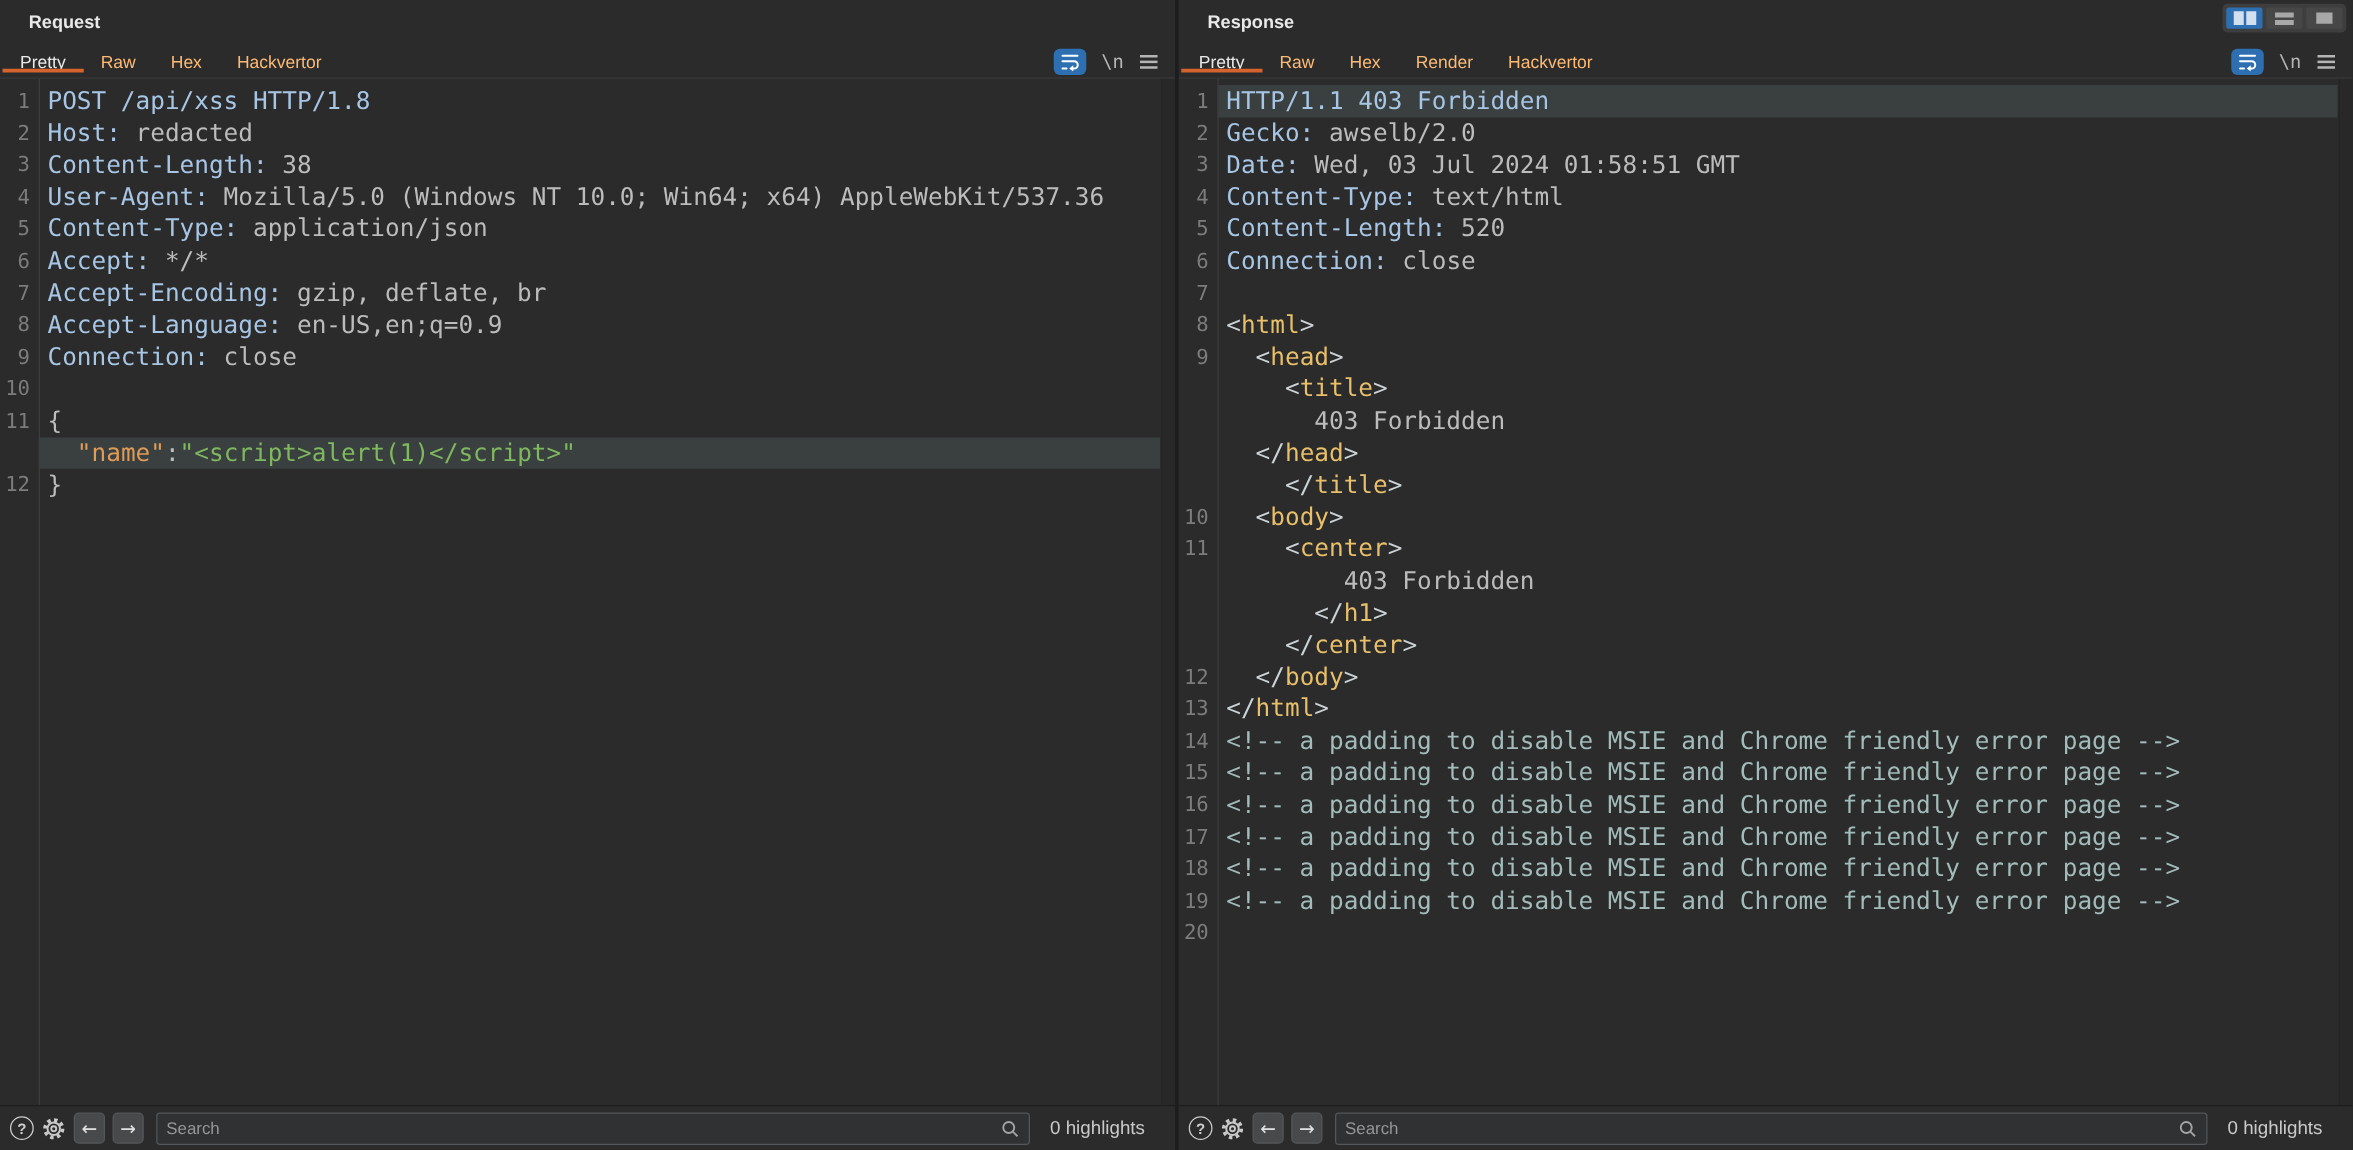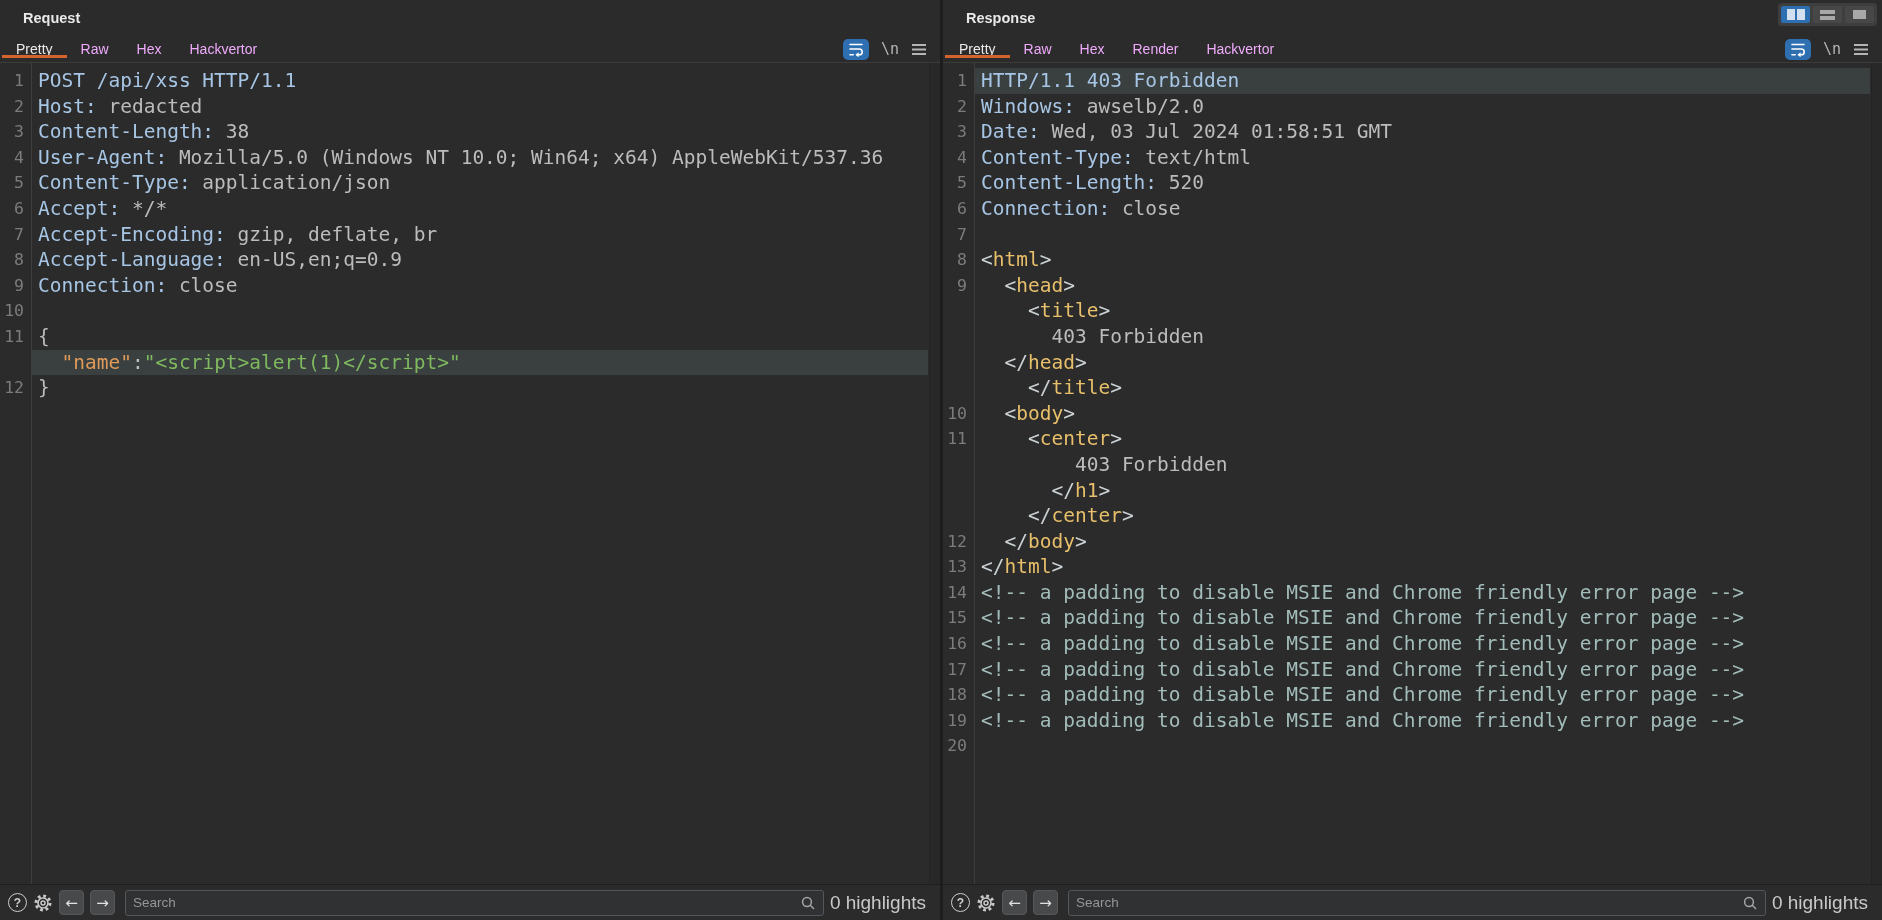--- a/index.html
+++ b/index.html
@@ -10,21 +10,21 @@
   #request-panel{left:0;width:940px}
   #response-panel{left:943px;width:939px}
   .panel-divider{position:absolute;left:940px;top:0;width:3px;height:920px;background:#1d1d1d}
 
   .panel-title{height:36px;display:flex;align-items:center;padding-left:23px;
     color:#e9e9e9;font-weight:bold;font-size:14.5px}
 
   .tabbar{height:27px;display:flex;align-items:stretch;padding-left:2px;
     border-bottom:1px solid #3a3a3a;position:relative}
   .tabs{display:flex;align-items:center}
-  .tab{padding:0 14px;font-size:14px;color:#f0abfc;display:flex;align-items:center;position:relative;cursor:default}
+  .tab{padding:0 14px;font-size:14px;color:#fdba74;display:flex;align-items:center;position:relative;cursor:default}
   .tab.sel{color:#eaeaea}
   .tab.sel::after{content:"";position:absolute;left:0;right:0;bottom:-1px;height:3px;background:var(--accent,#d4632e)}
   .tab-icons{margin-left:auto;display:flex;align-items:center;gap:12px;padding-right:13px}
   .wrapbtn{width:26px;height:21px;background:var(--blue,#2e6fb2);border-radius:5px;
     display:flex;align-items:center;justify-content:center}
   .nl-label{color:#b5b5b5;font-family:"DejaVu Sans Mono",monospace;font-size:15px}
 
   .editor{position:absolute;top:63px;left:0;right:0;bottom:36px;padding-top:5px;overflow:hidden}
   .gutterline{position:absolute;top:0;bottom:0;left:31px;width:1px;background:#3d3d3d;z-index:2}
   .scrolltrack{position:absolute;top:0;bottom:0;right:0;width:11px;background:#282828;border-left:1px solid #242424;z-index:2}
@@ -49,21 +49,21 @@
     color:#cdcdcd;font-size:12px;font-weight:bold;display:flex;align-items:center;justify-content:center}
   .iconbtn{display:flex;align-items:center;justify-content:center}
   .navbtn{width:25px;height:25px;background:#47494b;border:1px solid #54575a;border-radius:4px;
     color:#e0e0e0;font-size:15px;display:flex;align-items:center;justify-content:center;
     font-family:"DejaVu Sans",sans-serif}
   .searchbox{flex:1;height:26px;background:#2f3133;border:1px solid #53575a;border-radius:3px;
     display:flex;align-items:center;padding:12px 7px;margin-left:4px}
   .searchbox input{flex:1;background:transparent;border:none;outline:none;color:#d6d6d6;
     font-size:13.5px;font-family:"Liberation Sans",sans-serif}
   .searchbox input::placeholder{color:#969696}
-  .highl{flex:none;min-width:96px;text-align:right;font-size:19px;color:#c9c9c9}
+  .highl{flex:none;min-width:96px;text-align:center;font-size:15px;color:#c9c9c9}
 
   .wcwrap{position:absolute;top:3px;right:5px;height:23px;background:#3e3e3e;border-radius:4px;
     display:flex;align-items:center;gap:3px;padding:0 3px;z-index:5}
   .wcbtn{width:29px;height:17px;border-radius:2px;background:#474747;
     display:flex;align-items:center;justify-content:center;gap:2px}
   .wcbtn.sel{background:var(--blue,#2e6fb2)}
   .wcbtn .vbar{width:8px;height:11px;background:#d2dfee}
   .wcbtn.stack{flex-direction:column}
   .wcbtn .hbar{width:15px;height:4px;background:#a8a8a8}
   .wcbtn .sq{width:13px;height:9px;background:#a8a8a8}
@@ -104,21 +104,21 @@
       </span>
     </div>
   </div>
 
   <div class="editor">
     <div class="gutterline"></div>
     <div class="scrolltrack"></div>
     <div>
         <div class="row">
           <span class="ln">1</span>
-          <span class="code"><span class="sg-b">POST /api/xss HTTP/1.1</span></span>
+          <span class="code"><span class="sg-b">POST /api/xss HTTP/1.8</span></span>
         </div>
         <div class="row">
           <span class="ln">2</span>
           <span class="code"><span class="sg-b">Host:</span><span class="sg-v"> redacted</span></span>
         </div>
         <div class="row">
           <span class="ln">3</span>
           <span class="code"><span class="sg-b">Content-Length:</span><span class="sg-v"> 38</span></span>
         </div>
         <div class="row">
@@ -226,21 +226,21 @@
   <div class="editor">
     <div class="gutterline"></div>
     <div class="scrolltrack"></div>
     <div>
         <div class="row hl">
           <span class="ln">1</span>
           <span class="code"><span class="sg-b">HTTP/1.1 403 Forbidden</span></span>
         </div>
         <div class="row">
           <span class="ln">2</span>
-          <span class="code"><span class="sg-b">Windows:</span><span class="sg-v"> awselb/2.0</span></span>
+          <span class="code"><span class="sg-b">Gecko:</span><span class="sg-v"> awselb/2.0</span></span>
         </div>
         <div class="row">
           <span class="ln">3</span>
           <span class="code"><span class="sg-b">Date:</span><span class="sg-v"> Wed, 03 Jul 2024 01:58:51 GMT</span></span>
         </div>
         <div class="row">
           <span class="ln">4</span>
           <span class="code"><span class="sg-b">Content-Type:</span><span class="sg-v"> text/html</span></span>
         </div>
         <div class="row">

